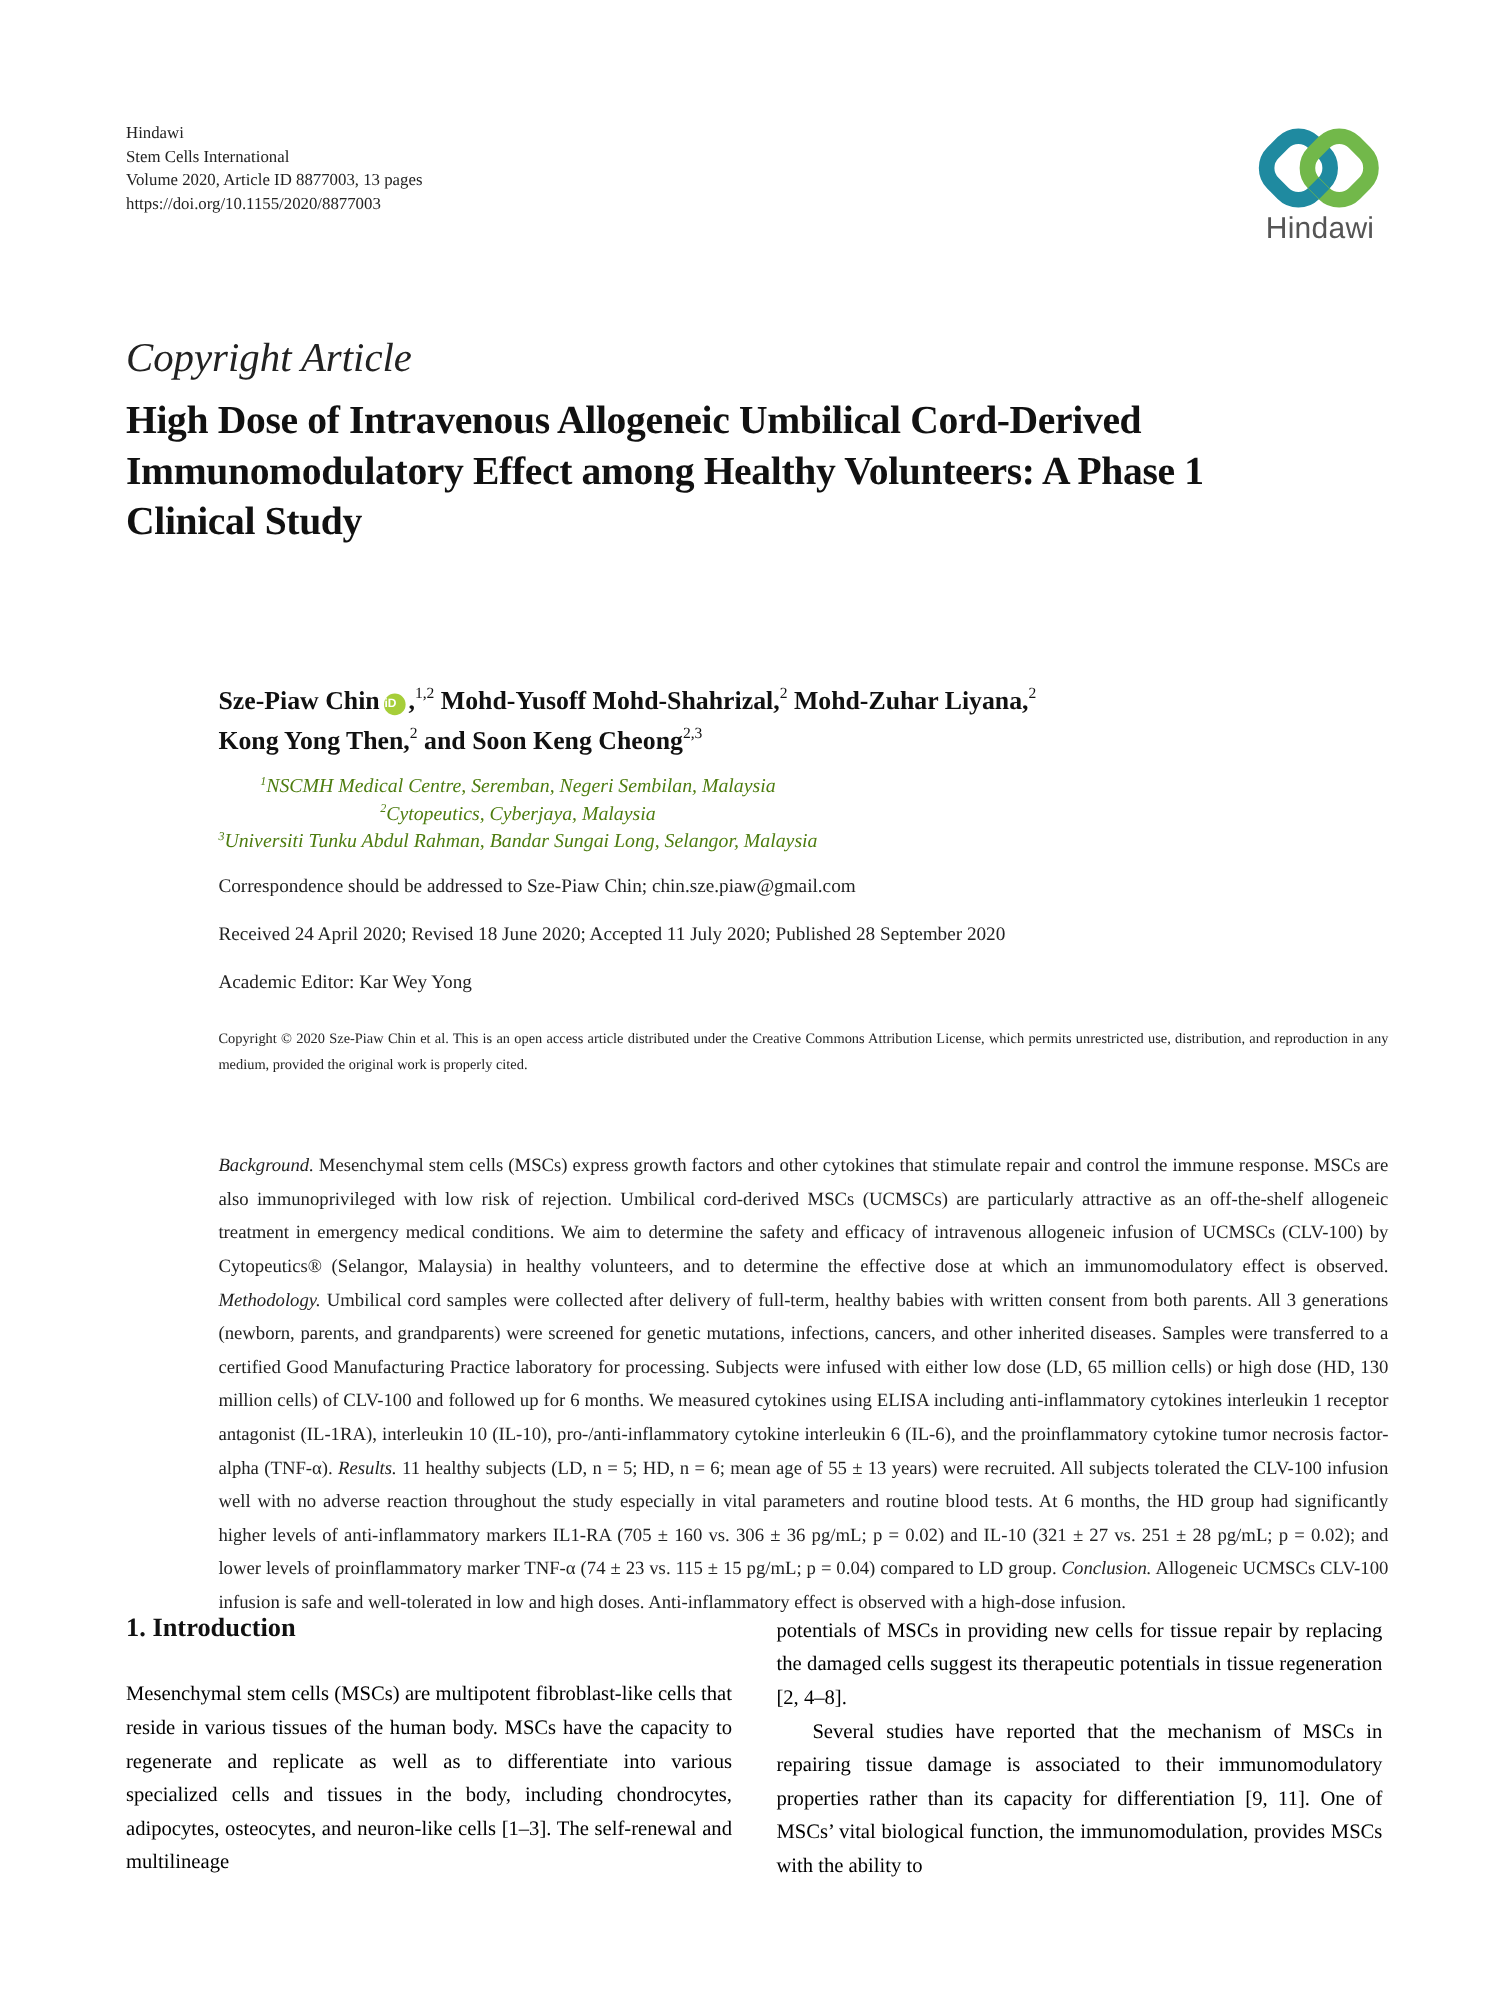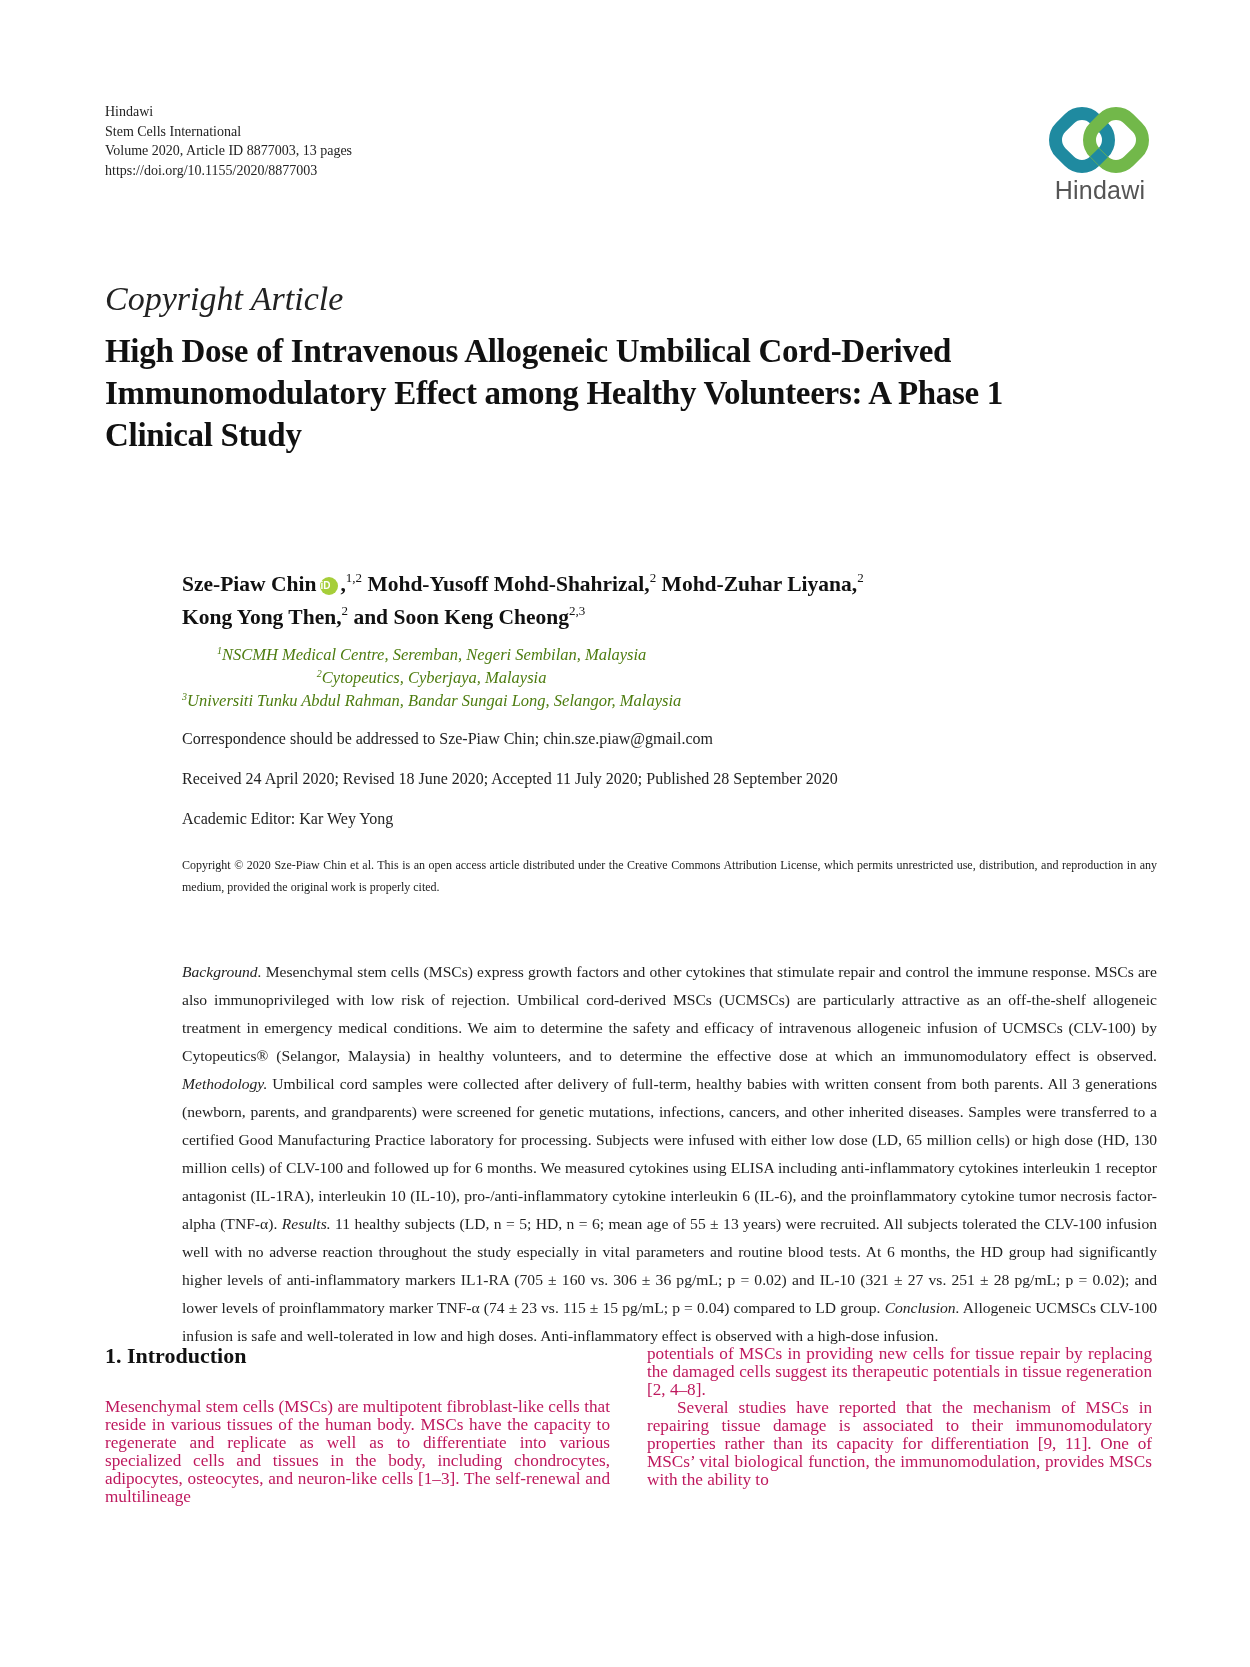--- a/index.html
+++ b/index.html
@@ -24,21 +24,21 @@
            text-align: left; line-height: 18px; vertical-align: 2px; margin: 0 2px 0 4px; }
   .affils { left: 182px; top: 643px; font-size: 16.5px; font-style: italic; line-height: 23px; color: #4d7c0f; text-align: center; }
   .affils sup { font-size: 10px; vertical-align: 6px; line-height: 0; font-style: italic; }
   .meta-line { left: 182px; font-size: 16px; color: #222; white-space: nowrap; }
   .copyright { left: 182px; top: 854px; width: 975px; font-size: 12px; line-height: 22px; color: #222;
                text-align: justify; }
   .abstract { left: 182px; top: 914px; width: 975px; font-size: 15.6px; line-height: 28px; color: #222;
               text-align: justify; margin-top: 44px; }
   .abstract i { font-style: italic; }
   .section-title { left: 105px; top: 1343px; font-size: 22px; font-weight: bold; color: #111; }
-  .col { font-size: 17.2px; line-height: 18px; color: #be185d; text-align: justify; width: 505px; }
+  .col { font-size: 17.2px; line-height: 28px; color: #000000; text-align: justify; width: 505px; }
   .col-left { left: 105px; top: 1398px; }
   .col-right { left: 647px; top: 1345px; }
   .col p { margin: 0; }
   .indent { text-indent: 30px; }
 </style>
 </head>
 <body>
 
 <div class="abs header-meta">
   <div>Hindawi</div>

